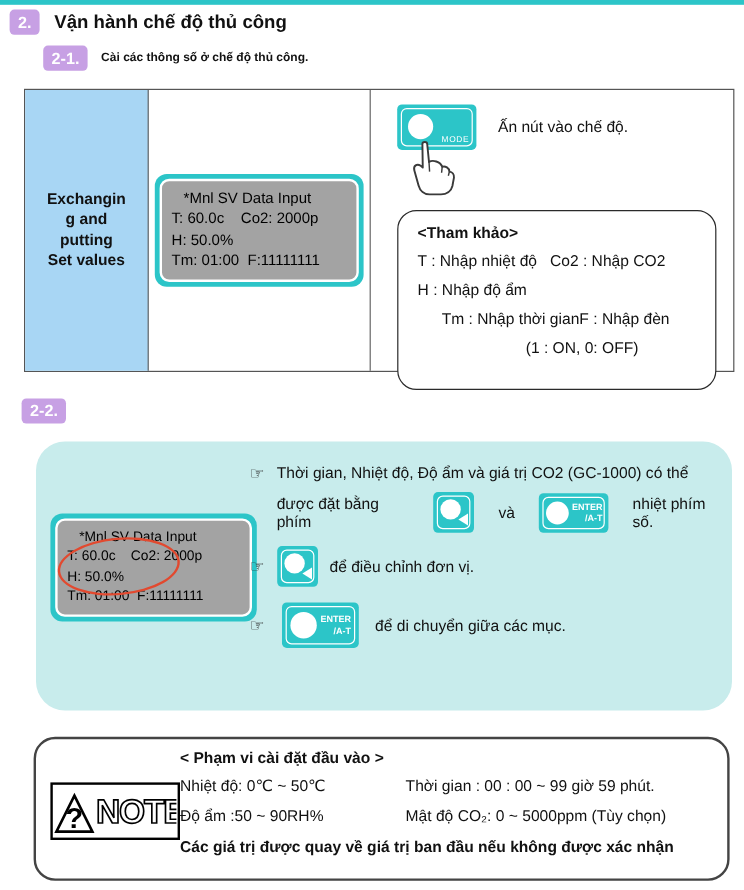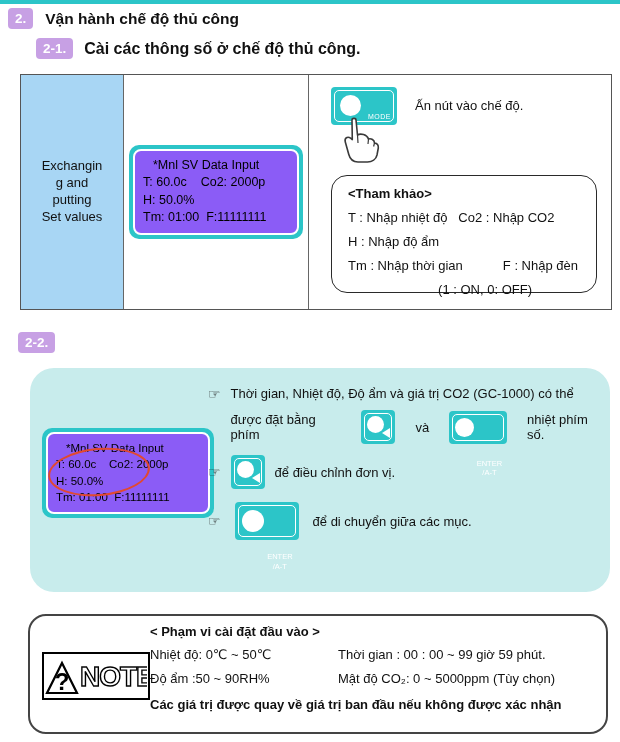--- a/index.html
+++ b/index.html
@@ -13,34 +13,34 @@
   .topbar{position:absolute;left:0;top:0;width:620px;height:4px;background:#2cc5c8;}
 
   
   .hrow{position:absolute;display:flex;align-items:center;}
   .badge{background:#c7a0e4;color:#fff;font-weight:bold;border-radius:4px;
          padding:2px 7px;font-size:13.5px;line-height:17px;}
   .h2row{left:8px;top:8px;}
   .h2title{font-weight:bold;font-size:15.5px;margin-left:12px;}
   .h21row{left:36px;top:38px;}
   .h22row{left:18px;top:332px;}
-  .hsub{font-weight:bold;font-size:16px;margin-left:11px;}
+  .hsub{font-weight:bold;font-size:10px;margin-left:11px;}
 
   
   .stable{position:absolute;left:20px;top:74px;width:592px;height:236px;
           border:1.5px solid #555;display:flex;box-sizing:border-box;}
   .col1{width:102px;background:#a8d6f4;border-right:1px solid #666;
         display:flex;align-items:center;justify-content:center;flex:none;}
-  .rowlabel{font-weight:normal;font-size:13px;text-align:center;white-space:pre-line;line-height:1.3;}
+  .rowlabel{font-weight:bold;font-size:13px;text-align:center;white-space:pre-line;line-height:1.3;}
   .col2{width:184px;border-right:1px solid #666;display:flex;align-items:center;justify-content:center;flex:none;}
   .col3{flex:1;position:relative;}
 
   
   .lcd{background:#2cc5c8;border-radius:10px;padding:4px;display:inline-block;}
-  .lcd-inner{background:#8b5cf6;border:2px solid #fff;border-radius:8px;
+  .lcd-inner{background:#a3a3a3;border:2px solid #fff;border-radius:8px;
              padding:6px 8px 7px 8px;position:relative;}
   .lcd-line{font-size:12.5px;line-height:1.38;color:#000;}
   .lcd .l1{padding-left:10px;}
   .lcd1{width:166px;}
   .lcd2{position:absolute;left:12px;top:60px;width:164px;}
   .lcd2 .lcd-line{font-size:11.5px;line-height:1.42;}
   .ellipse{position:absolute;left:0px;top:14px;width:98px;height:44px;
            border:2px solid #e2492f;border-radius:50%;transform:rotate(-5deg);
            pointer-events:none;}
 
@@ -48,26 +48,26 @@
   .tealbtn{position:relative;background:#2cc5c8;border-radius:4px;display:inline-block;flex:none;}
   .btn-outline{position:absolute;inset:3px;border:1.5px solid #fff;border-radius:5px;pointer-events:none;}
   .btn-circle{position:absolute;background:#fff;border-radius:50%;}
 
   .mode-btn{position:absolute;left:22px;top:12px;width:66px;height:38px;}
   .mode-btn .btn-circle{width:21px;height:21px;left:9px;top:8px;}
   .mode-label{position:absolute;right:6px;bottom:5px;font-size:7px;color:#fff;letter-spacing:.5px;}
   .hand{position:absolute;left:28px;top:41px;}
   .mode-caption{position:absolute;left:106px;top:23px;font-size:13px;}
 
-  .refbox{position:absolute;left:22px;right:14px;top:100px;height:118px;
+  .refbox{position:absolute;left:22px;right:14px;top:100px;height:150px;
           border:1.5px solid #2a2a2a;border-radius:16px;padding:10px 16px;
           box-sizing:border-box;background:#fff;}
   .ref-title{font-weight:bold;font-size:13px;margin-bottom:9px;}
   .ref-line{font-size:13px;margin-bottom:9px;}
-  .ref-split{display:flex;justify-content:space-between;padding-right:2px;}
+  .ref-split{display:flex;justify-content:center;padding-right:2px;}
   .ref-right{text-align:right;padding-right:48px;margin-bottom:0;}
 
   
   .panel{position:absolute;left:30px;top:368px;width:580px;height:224px;
          background:#c8ecec;border-radius:24px;}
   .bullets{position:absolute;left:178px;top:18px;width:396px;font-size:13px;}
   .ptr{font-size:14px;color:#222;flex:none;}
   .b1{display:flex;gap:10px;}
   .b1line2{margin-top:9px;display:flex;align-items:center;gap:20px;}
   .b2{margin-top:11px;display:flex;align-items:center;gap:10px;}
@@ -76,21 +76,21 @@
   .dial-btn{width:34px;height:34px;}
   .dial-btn .btn-circle{width:17px;height:17px;left:6px;top:6px;}
   .dial-tri{position:absolute;right:5px;bottom:6px;width:0;height:0;
             border-top:5px solid transparent;border-bottom:5px solid transparent;
             border-right:8px solid #fff;}
   .enter-btn{width:58px;height:33px;}
   .enter-btn .btn-circle{width:19px;height:19px;left:6px;top:7px;}
   .enter-btn.lg{width:64px;height:38px;}
   .enter-btn.lg .btn-circle{width:22px;height:22px;left:7px;top:8px;}
   .enter-labels{position:absolute;right:5px;top:7px;color:#fff;font-size:7.5px;
-                font-weight:normal;line-height:1.3;text-align:center;margin-top:41px;}
+                font-weight:bold;line-height:1.3;text-align:right;}
   .enter-btn.lg .enter-labels{top:9px;right:6px;}
 
   
   .notebox{position:absolute;left:28px;top:614px;width:580px;height:120px;
            border:2px solid #444;border-radius:18px;box-sizing:border-box;background:#fff;}
   .note-logo{position:absolute;left:12px;top:36px;width:108px;height:48px;
              border:2.5px solid #000;box-sizing:border-box;display:flex;
              align-items:center;justify-content:center;background:#fff;}
   .note-text{position:absolute;left:120px;top:8px;right:8px;}
   .note-title{font-weight:bold;font-size:13px;margin-bottom:8px;}

